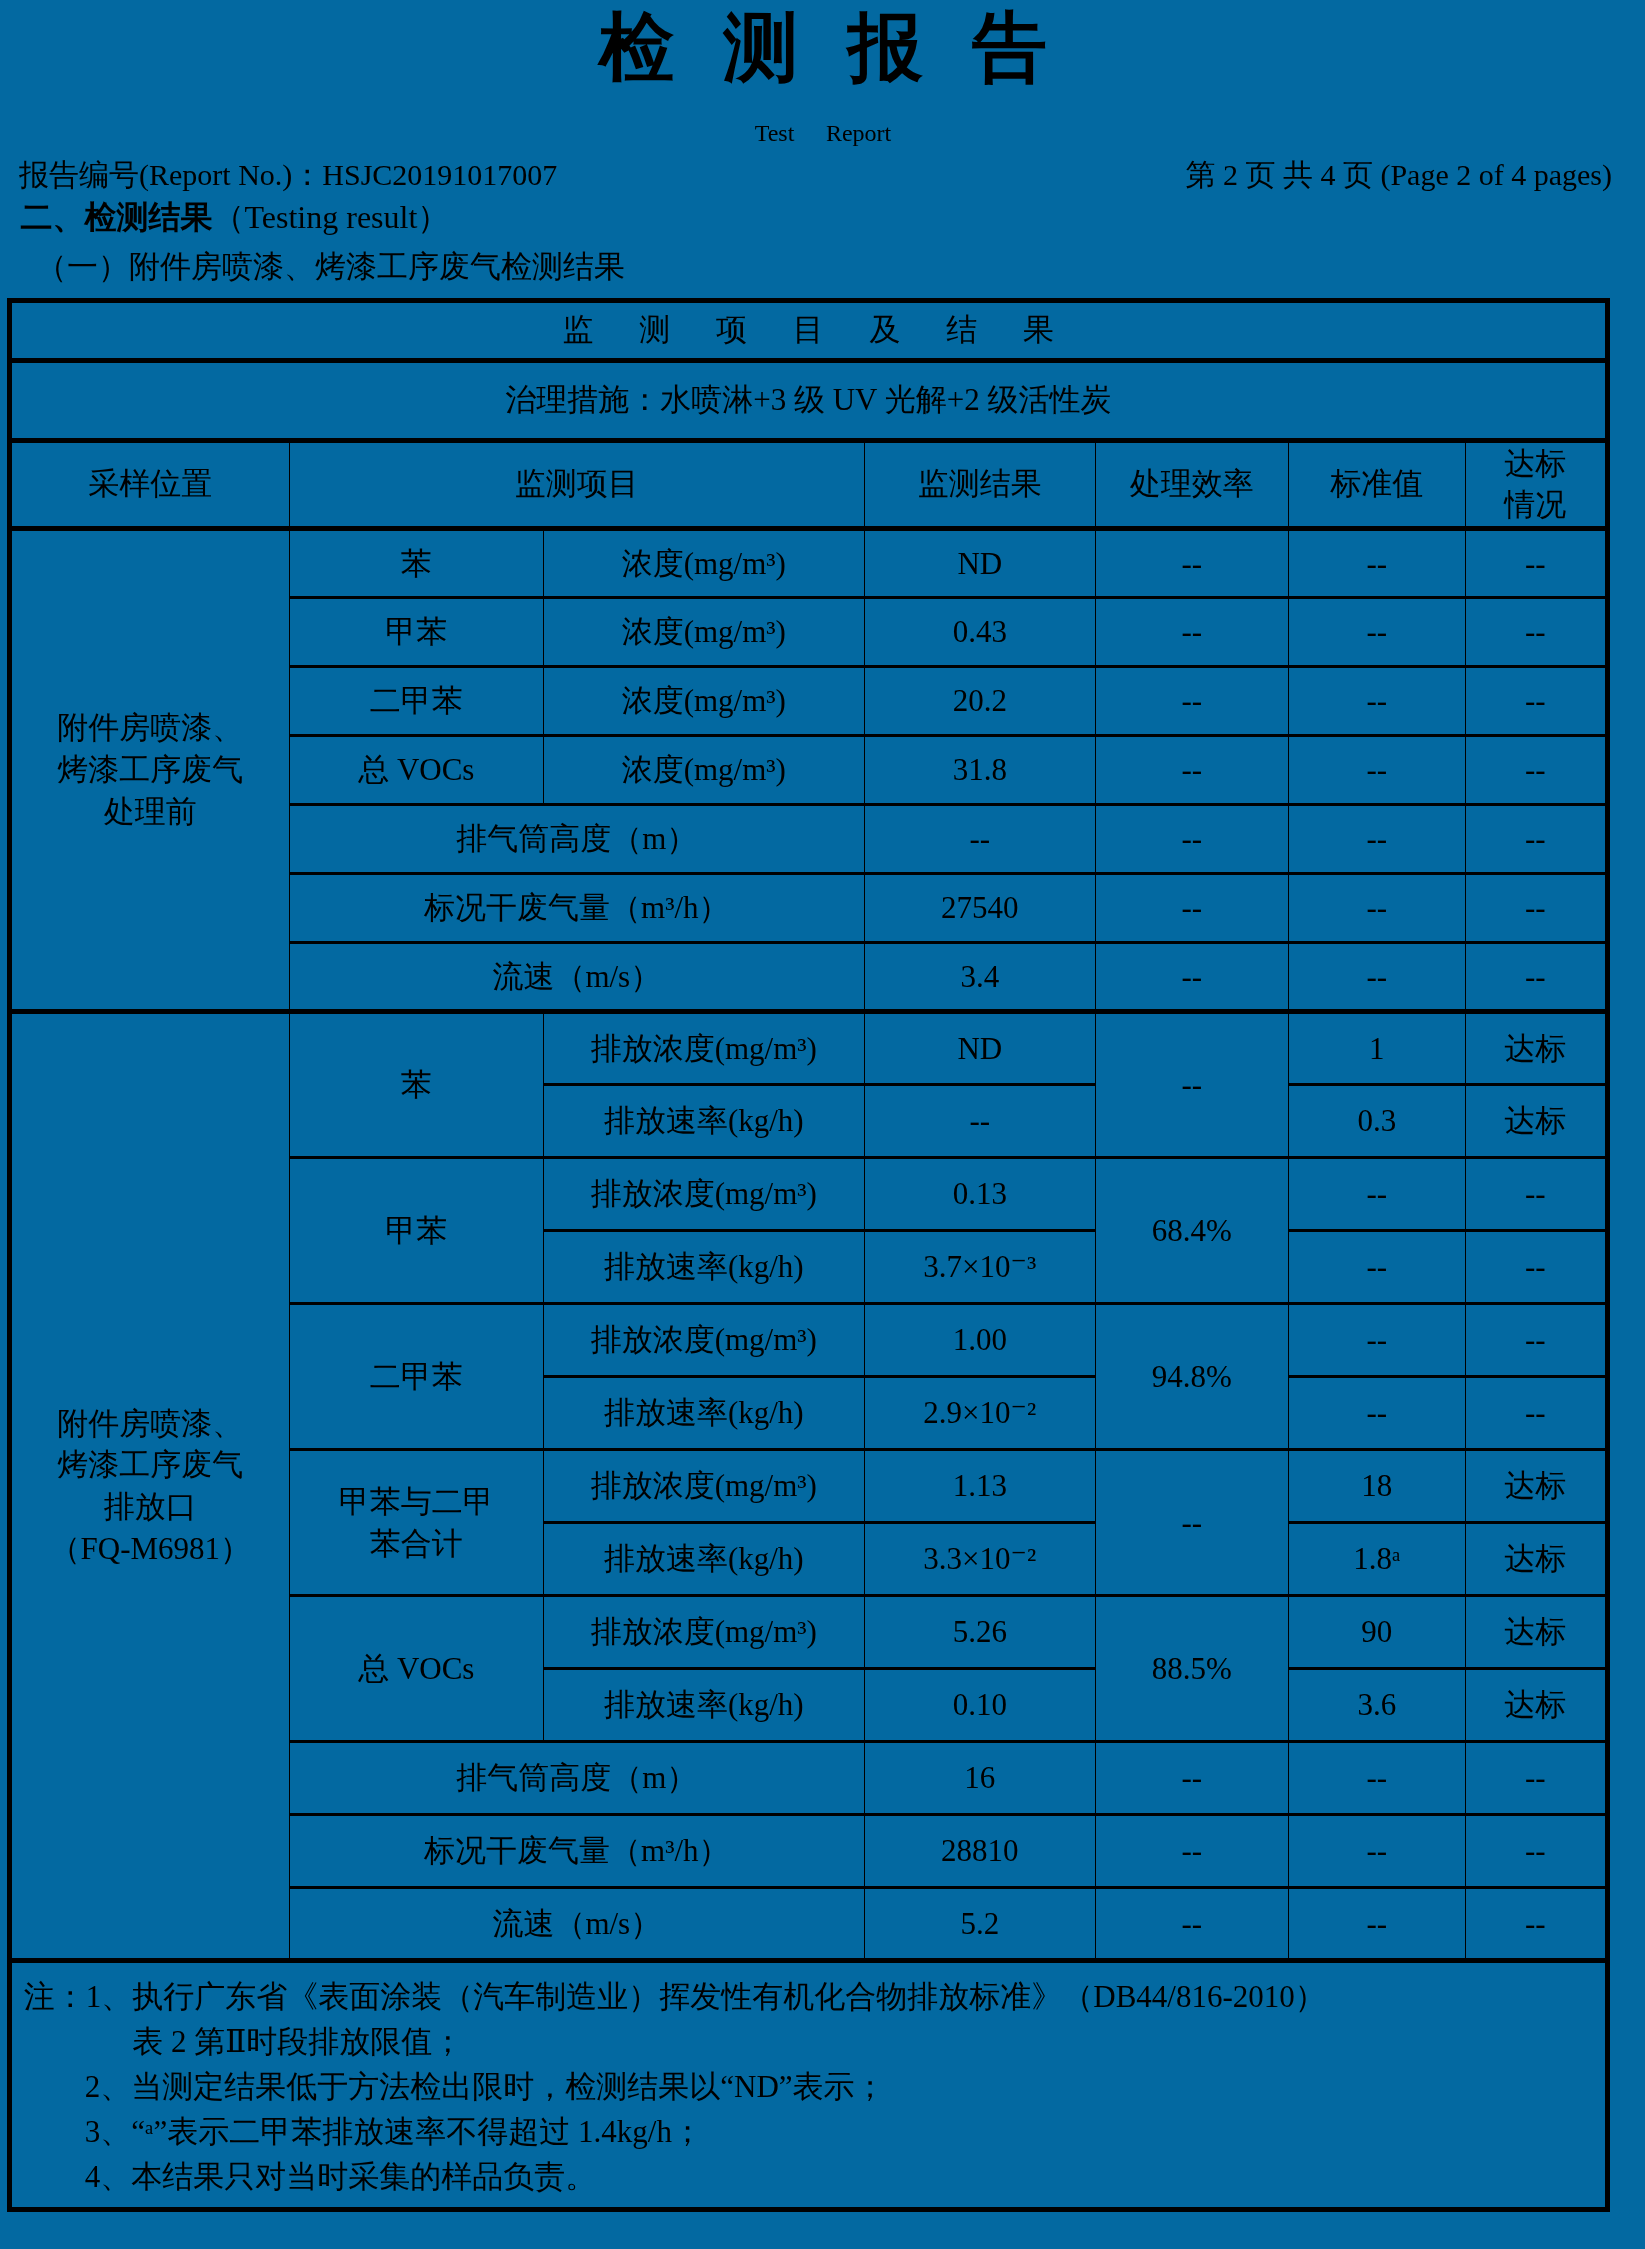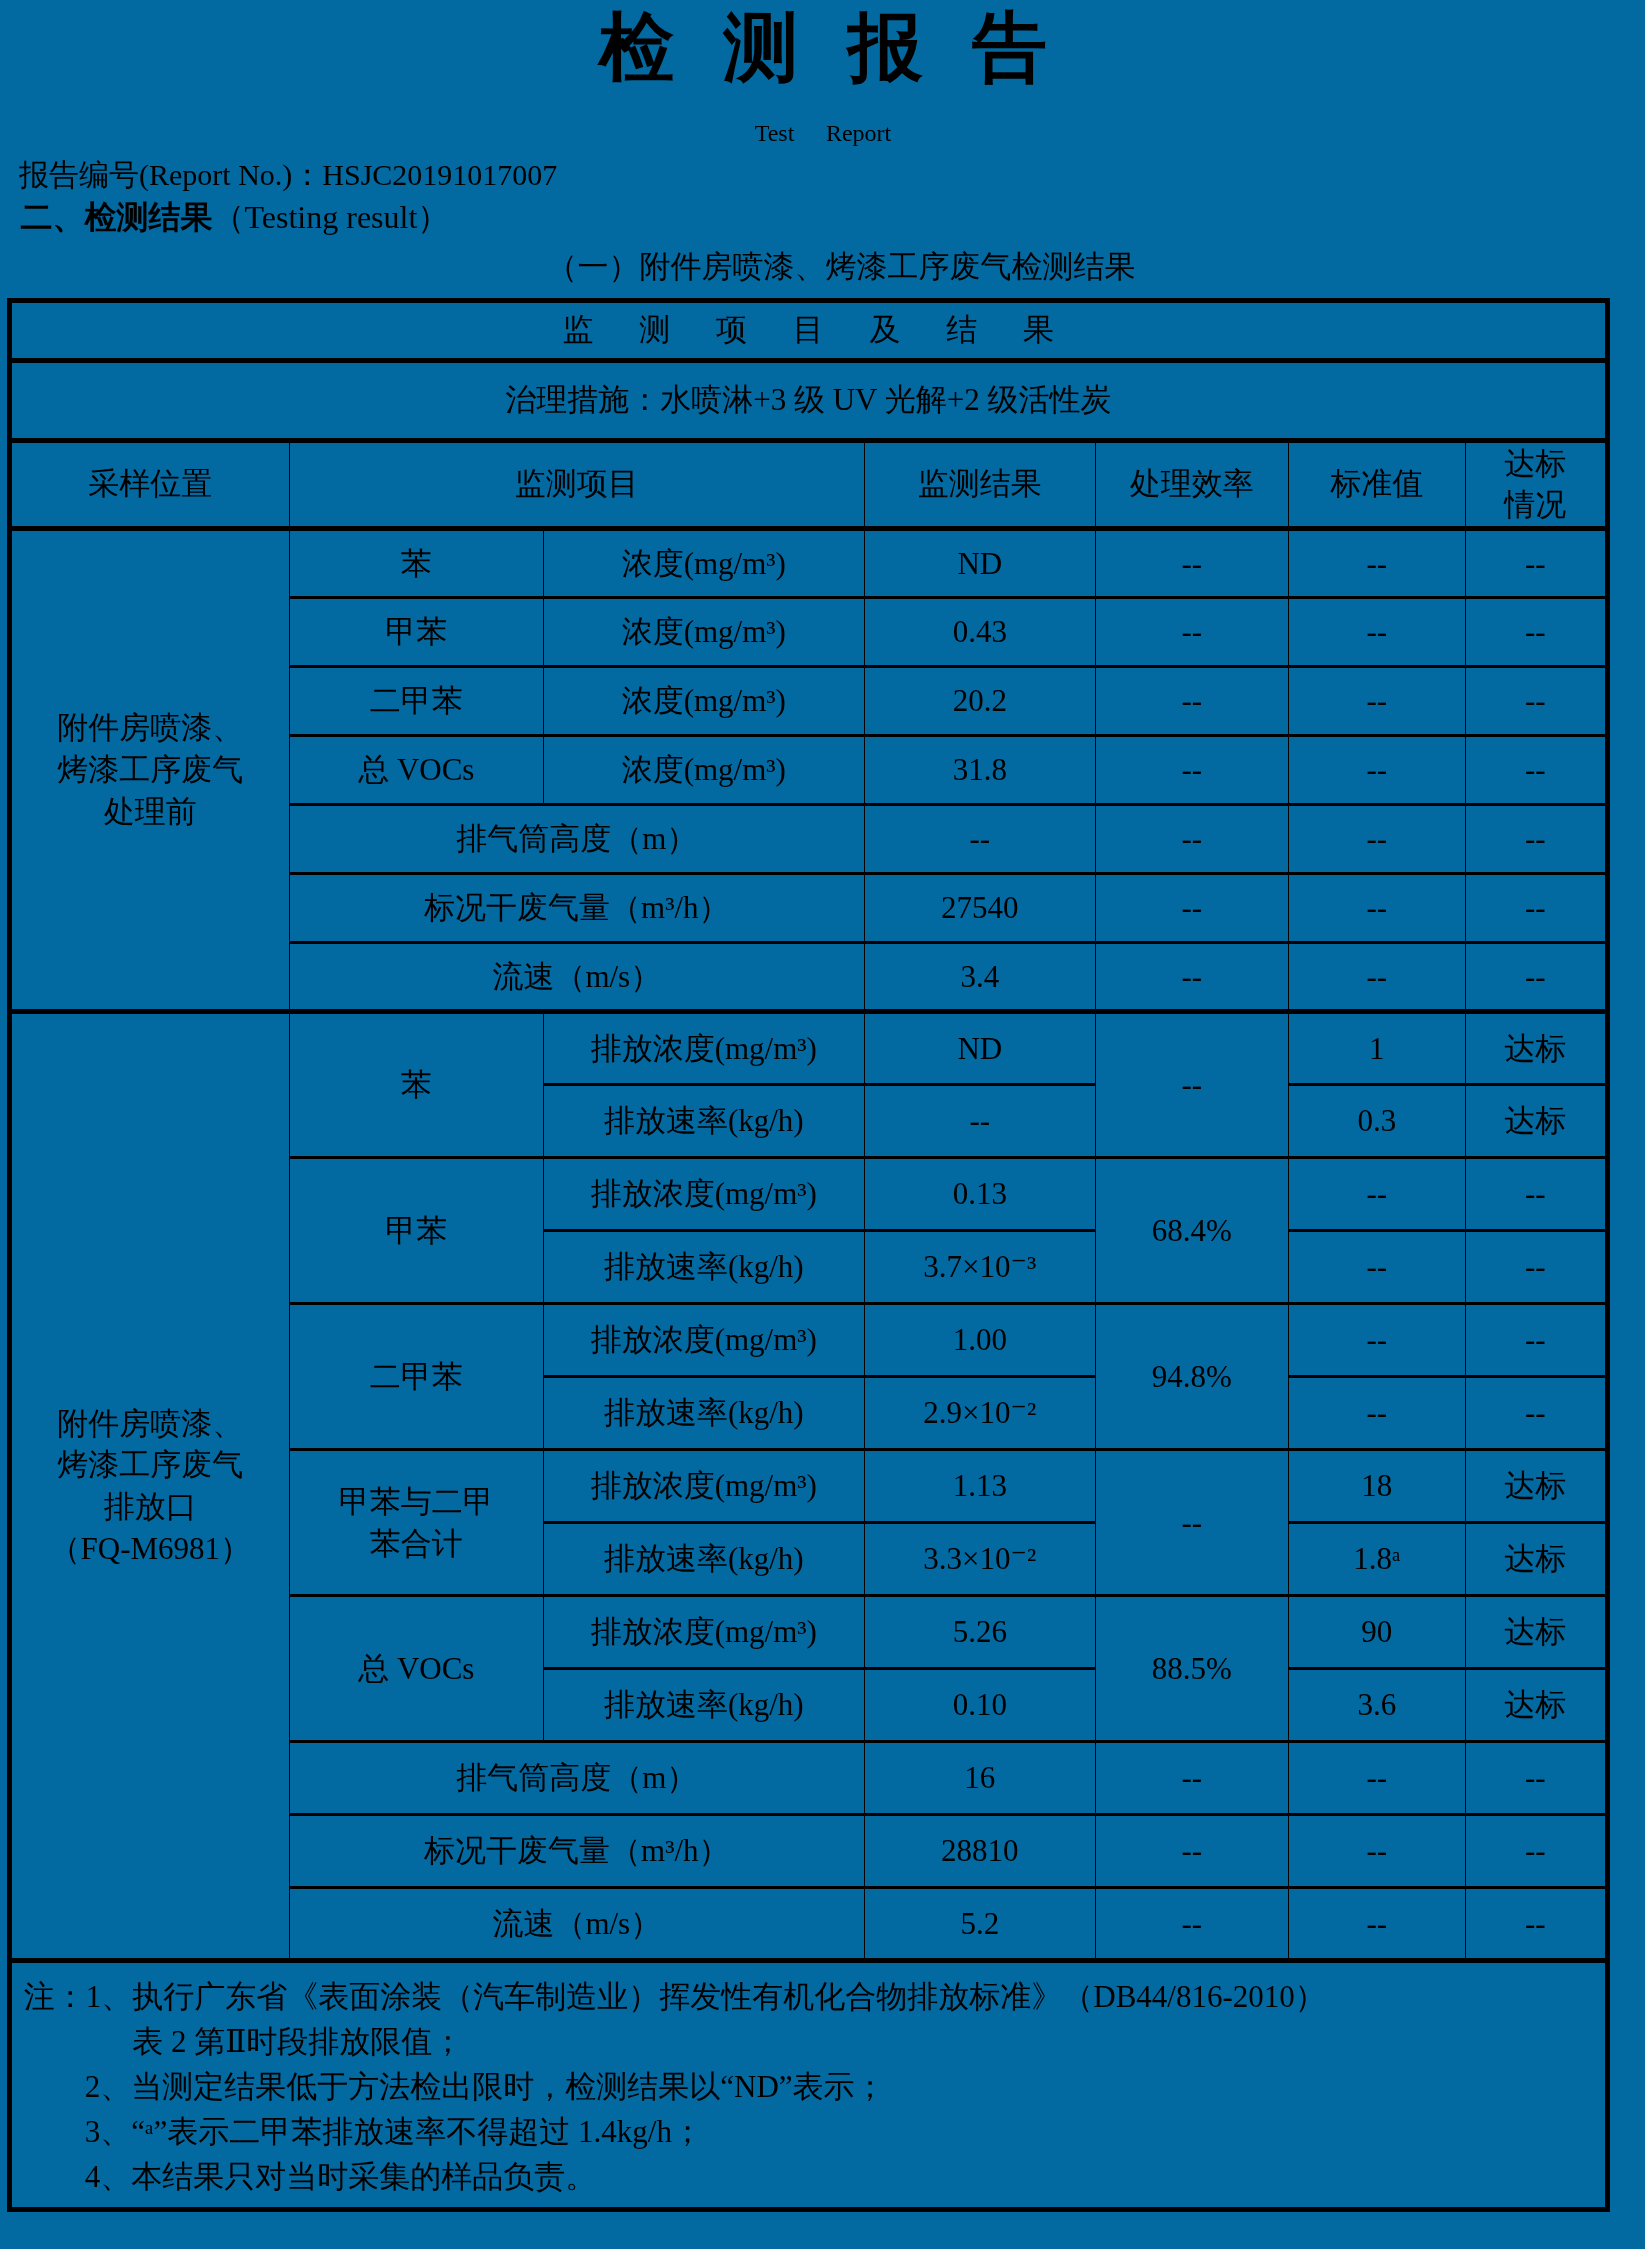--- a/index.html
+++ b/index.html
@@ -20,21 +20,21 @@
   }
   .meta-row{
     margin-top:4px;display:flex;justify-content:space-between;align-items:flex-start;
     padding:0 34px 0 19px;font-size:30px;line-height:1.4;
   }
   .section-heading{
     padding-left:20.5px;font-size:32px;line-height:1.35;
   }
   .section-heading .bold{font-weight:bold;}
   .subsection-heading{
-    margin-top:6.8px;padding-left:36px;font-size:31px;line-height:1.35;text-align:center;
+    margin-top:6.8px;padding-left:36px;font-size:31px;line-height:1.35;
   }
   
   table.results{
     margin:10.2px 0 0 6.8px;border-collapse:collapse;table-layout:fixed;
     width:1599px;border:5.1px solid #000;
   }
   table.results td{
     border:1.7px solid #000;border-top-width:3.4px;border-bottom-width:3.4px;
     text-align:center;vertical-align:middle;
     font-size:31px;line-height:1.35;padding:0 1.7px;overflow:hidden;
@@ -63,20 +63,21 @@
 </head>
 <body>
 
 <div class="page">
 
   <h1 class="title">检 测 报 告</h1>
   <div class="subtitle">Test Report</div>
 
   <div class="meta-row">
     <span>报告编号(Report No.)：HSJC20191017007</span>
+    <span>第 2 页 共 4 页  (Page 2 of 4 pages)</span>
   </div>
 
   <div class="section-heading"><span class="bold">二、</span><span class="bold">检测结果</span><span>（Testing result）</span></div>
 
   <div class="subsection-heading">（一）附件房喷漆、烤漆工序废气检测结果</div>
 
   <table class="results">
     <colgroup>
       <col style="width:280px">
         <col style="width:254px">

